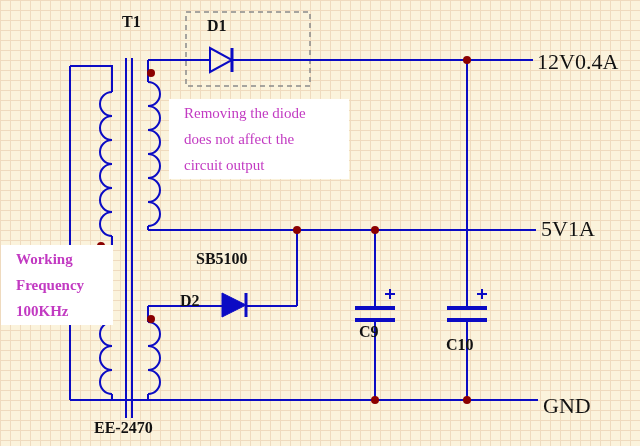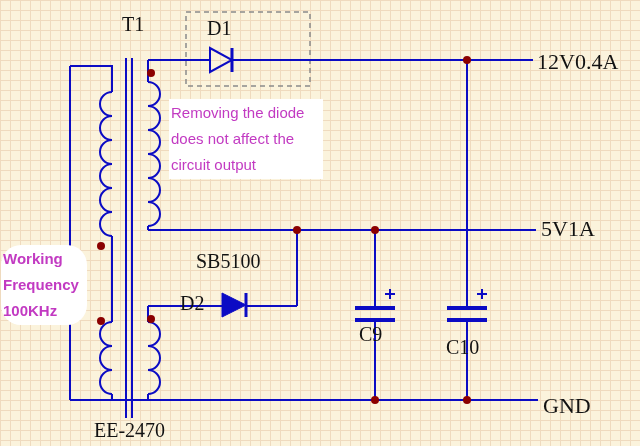--- a/index.html
+++ b/index.html
@@ -13,28 +13,28 @@
     font-family:"Liberation Serif",serif;
   }
   svg.schematic{position:absolute;left:0;top:0;}
   .wire{fill:none;stroke:var(--color-wire,#0B0BC4);stroke-width:2;}
   .plate{fill:none;stroke:var(--color-wire,#0B0BC4);stroke-width:4;}
   .bar{fill:none;stroke:var(--color-wire,#0B0BC4);stroke-width:3;}
   .diode-open{fill:none;stroke:var(--color-wire,#0B0BC4);stroke-width:2;}
   .diode-solid{fill:var(--color-wire,#0B0BC4);stroke:var(--color-wire,#0B0BC4);stroke-width:1;}
   .dot{fill:var(--color-dot,#8B0000);stroke:none;}
   .dashed-box{fill:none;stroke:var(--color-dashed_box,#8A8A8A);stroke-width:1.5;stroke-dasharray:5 4;}
-  .label{position:absolute;color:var(--color-label,#121212);font-weight:normal;font-size:20px;white-space:nowrap;}
+  .label{position:absolute;color:var(--color-label,#121212);font-weight:bold;font-size:16px;white-space:nowrap;}
   .rail-label{position:absolute;color:var(--color-label,#121212);font-weight:normal;font-size:22px;white-space:nowrap;}
   .note{
     position:absolute;color:var(--color-annotation,#C23AC2);
-    font-family:Liberation Sans, sans-serif;font-size:15px;line-height:26px;
-    white-space:pre-line;background:#FFFFFF;padding:1px 2px;
+    font-family:Liberation Serif, serif;font-size:15px;line-height:26px;
+    white-space:pre-line;background:#FFFFFF;padding:1px 15px;
   }
-  .note-bold{font-weight:bold;border-radius:20px;}
+  .note-bold{font-weight:bold;}
 </style>
 </head>
 <body>
 
 <div class="stage">
 
   <svg class="schematic" width="640" height="446" viewBox="0 0 640 446">
 
     <rect class="dashed-box" x="186" y="12" width="124" height="74"></rect>
 

